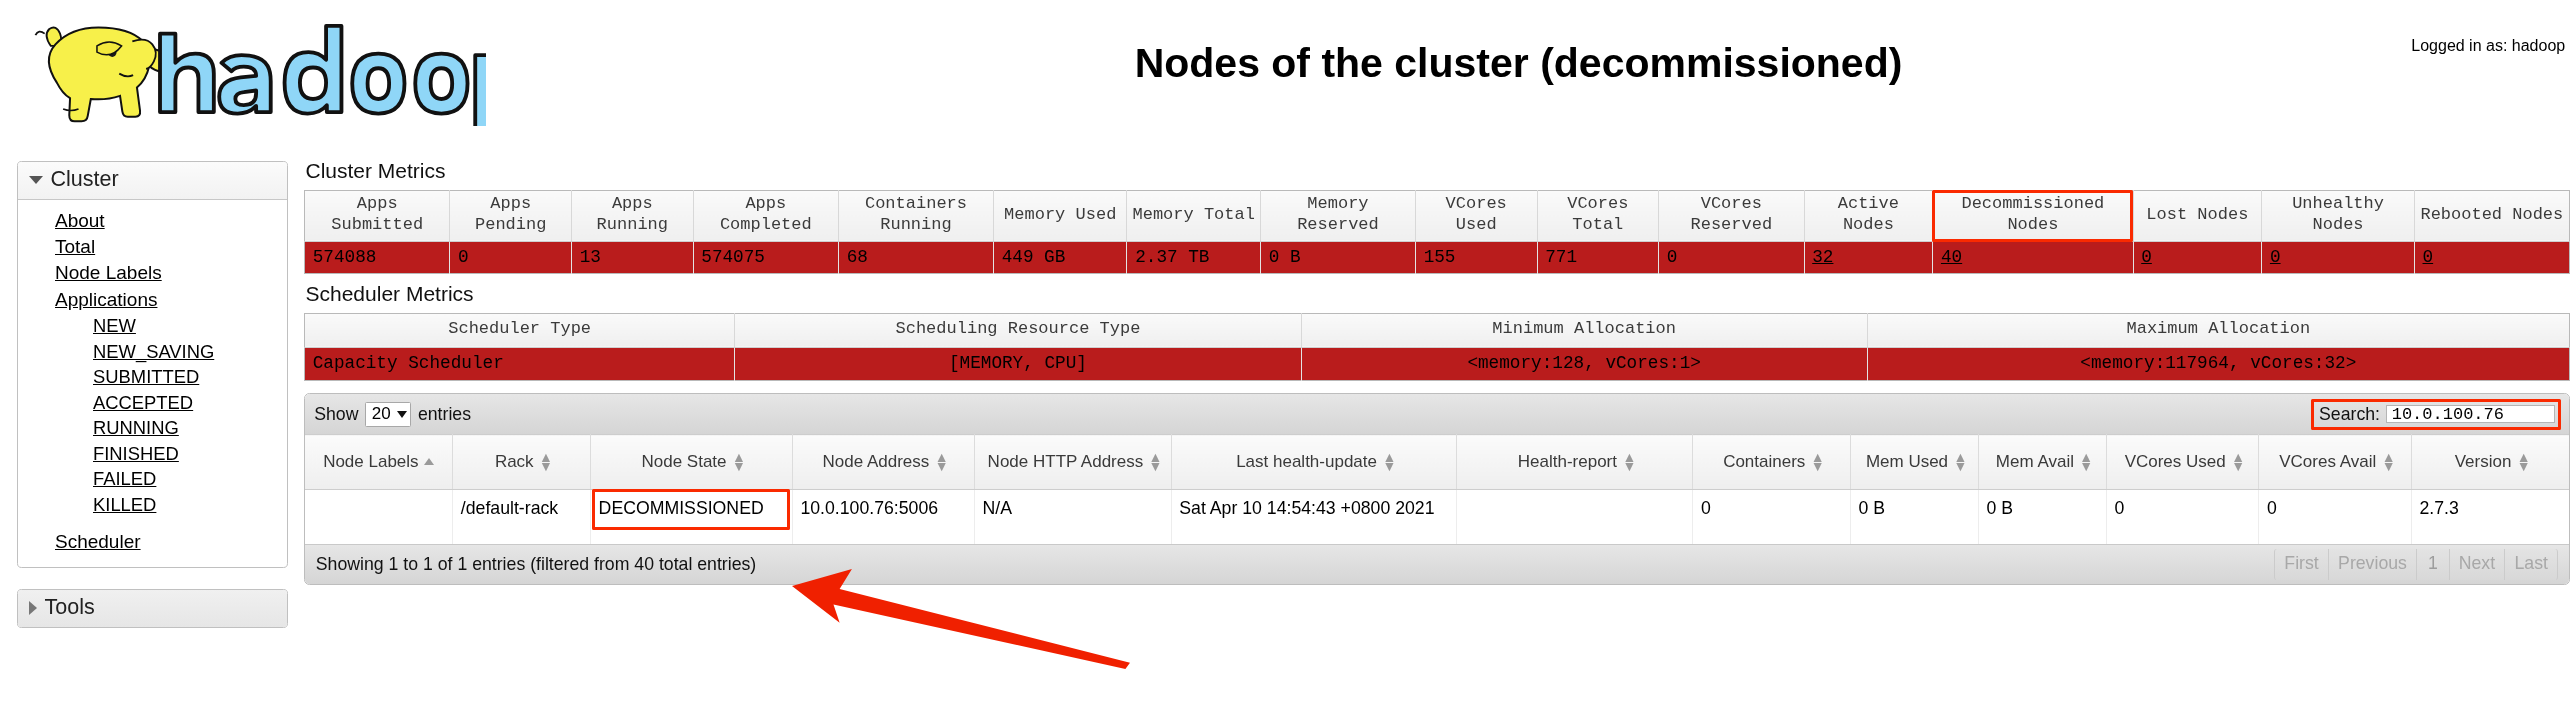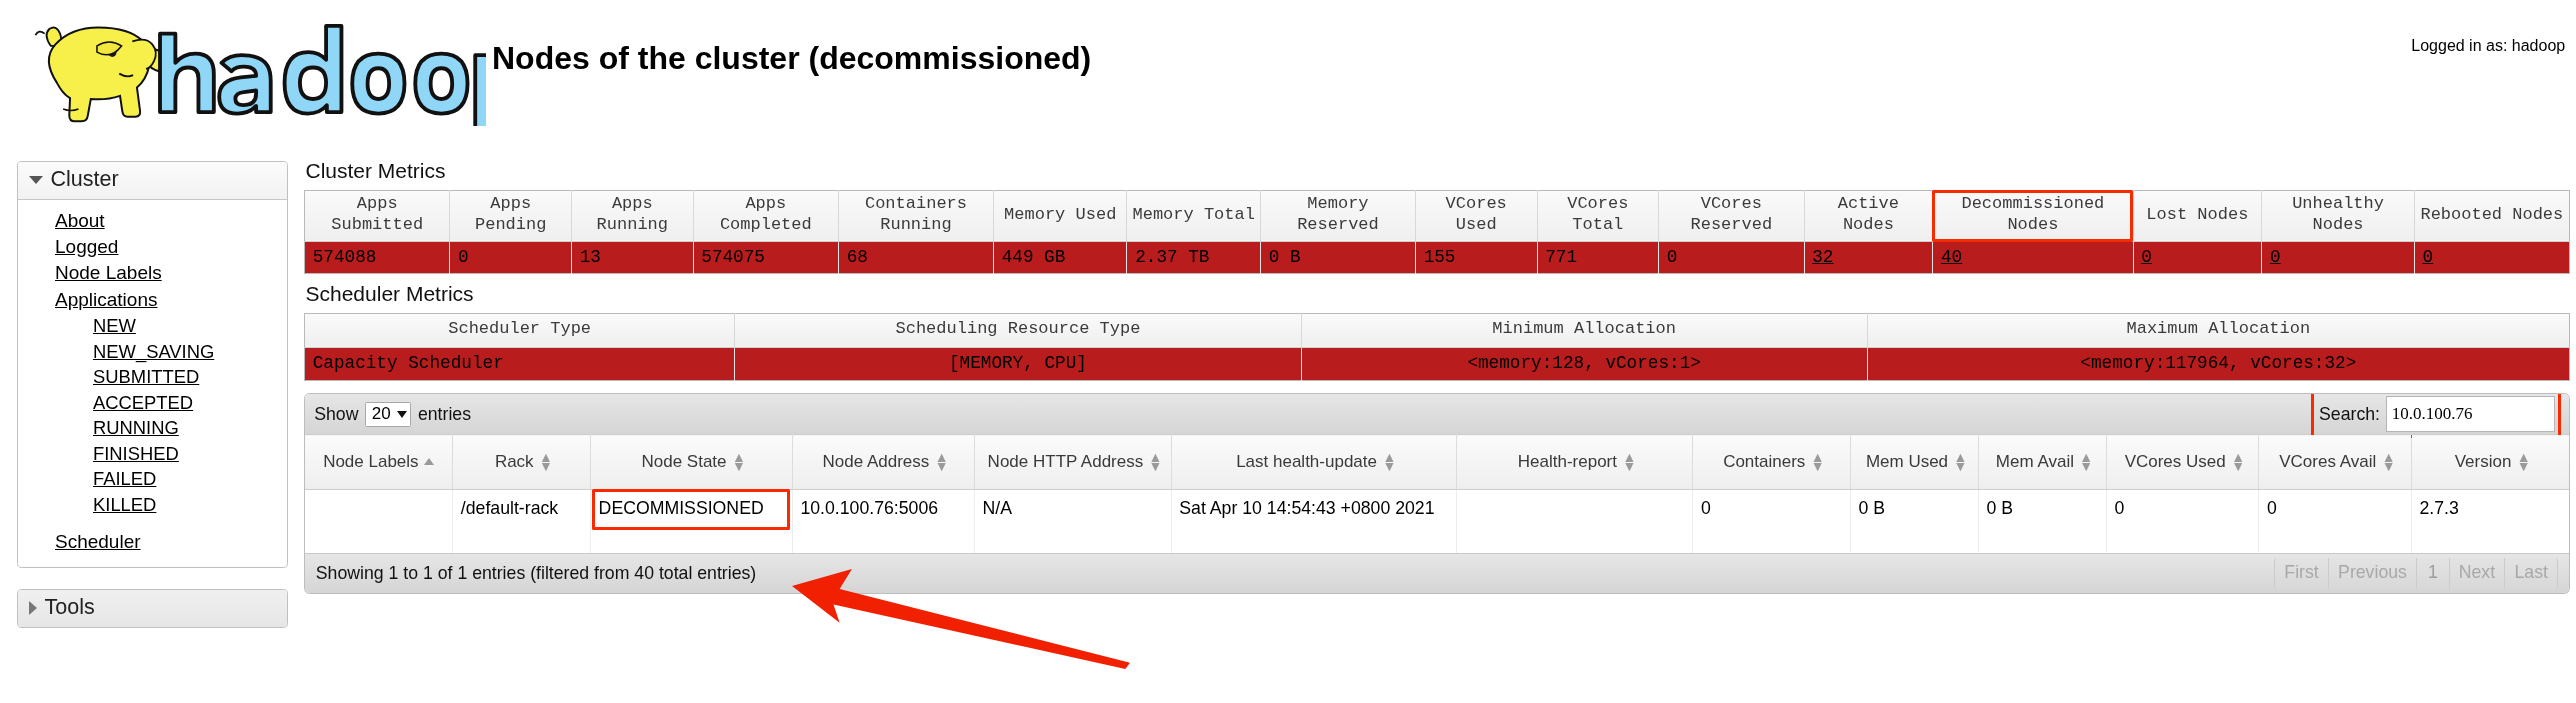--- a/index.html
+++ b/index.html
@@ -26,21 +26,22 @@
     top: 12.3px;
     width: 469px;
     height: 114px;
   }
   .logo-svg { display: block; width: 469px; height: 114px; }
   .page-title {
     position: absolute;
     left: 492px;
     right: 31px;
     top: 40px;
-    font-size: 32px;
+    text-align: center;
+    font-size: 41px;
     font-weight: bold;
     color: #000;
     letter-spacing: 0px;
   }
   .logged-in {
     position: absolute;
     right: 10.8px;
     top: 9.2px;
     font-size: 16px;
     color: #000;
@@ -173,27 +174,27 @@
     padding: 0.8px 3.1px 1.5px 5.4px;
     display: inline-flex;
     align-items: center;
     gap: 6.1px;
     cursor: pointer;
     color: #000;
   }
   .caret { width: 0; height: 0; border-left: 5.4px solid transparent; border-right: 5.4px solid transparent; border-top: 7px solid #111; }
   .dt-filter { font-size: 17.7px; color: #111; display: flex; align-items: center; gap: 6.1px; position: relative; padding: 2.3px 4.6px; }
   .dt-filter input {
-    font-family: Liberation Serif, serif;
+    font-family: Liberation Mono, monospace;
     font-size: 17px;
     border: 0.8px solid #b5b5b5;
     background: #fff;
     padding: 2.3px 4.6px;
     width: 169px;
-    height: 36px;
+    height: 18px;
     color: #000;
   }
 
   table.nodes {
     width: 100%;
     border-collapse: collapse;
     table-layout: fixed;
     background: #fff;
   }
   table.nodes th {
@@ -217,21 +218,21 @@
   .sort-both { display: inline-block; width: 9.2px; line-height: 0.62; font-size: 14px; color: #9a9a9a; text-align: center; }
   .sort-both i { font-style: normal; display: block; }
   .sort-asc { display: inline-block; width: 0; height: 0; border-left: 5.4px solid transparent; border-right: 5.4px solid transparent; border-bottom: 7px solid #9a9a9a; }
   table.nodes td {
     border-right: 0.8px solid #ededed;
     font-size: 17.7px;
     padding: 7px 7.7px 9.2px 7.7px;
     vertical-align: top;
     color: #000;
     line-height: 1.35;
-    height: 63px;
+    height: 54px;
   }
   table.nodes td:last-child { border-right: none; }
 
   .dt-bottom {
     background: linear-gradient(#e6e6e6, #d5d5d5);
     border-top: 0.8px solid #c9c9c9;
     padding: 0 10.8px;
     display: flex;
     align-items: center;
     justify-content: space-between;
@@ -294,21 +295,21 @@
 </div>
 
 <div class="sidebar">
   <div class="nav-block">
     <div class="nav-head">
       <span class="tri tri-down"></span>
       <span>Cluster</span>
     </div>
     <div class="nav-body">
       <a class="nav-link">About</a>
-      <a class="nav-link">Logged</a>
+      <a class="nav-link">Total</a>
       <a class="nav-link">Node Labels</a>
       <a class="nav-link">Applications</a>
       <a class="nav-link sub">NEW</a>
       <a class="nav-link sub">NEW_SAVING</a>
       <a class="nav-link sub">SUBMITTED</a>
       <a class="nav-link sub">ACCEPTED</a>
       <a class="nav-link sub">RUNNING</a>
       <a class="nav-link sub">FINISHED</a>
       <a class="nav-link sub">FAILED</a>
       <a class="nav-link sub">KILLED</a>

